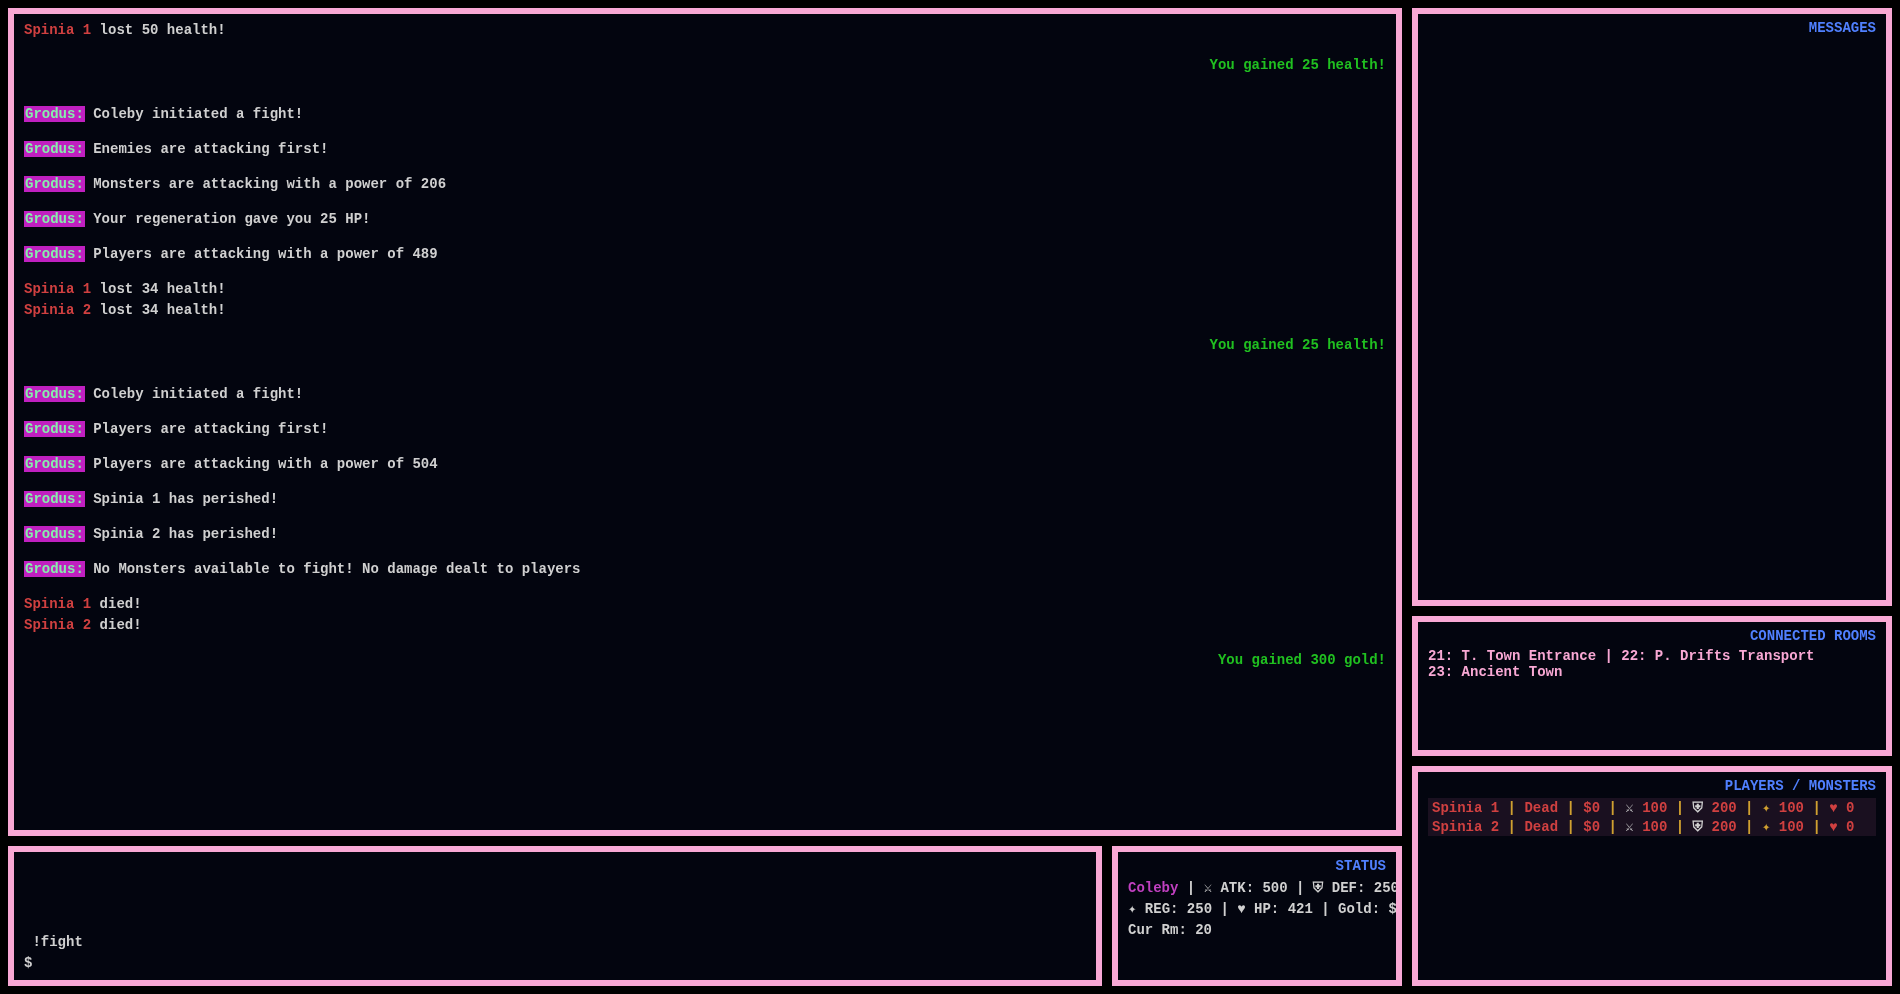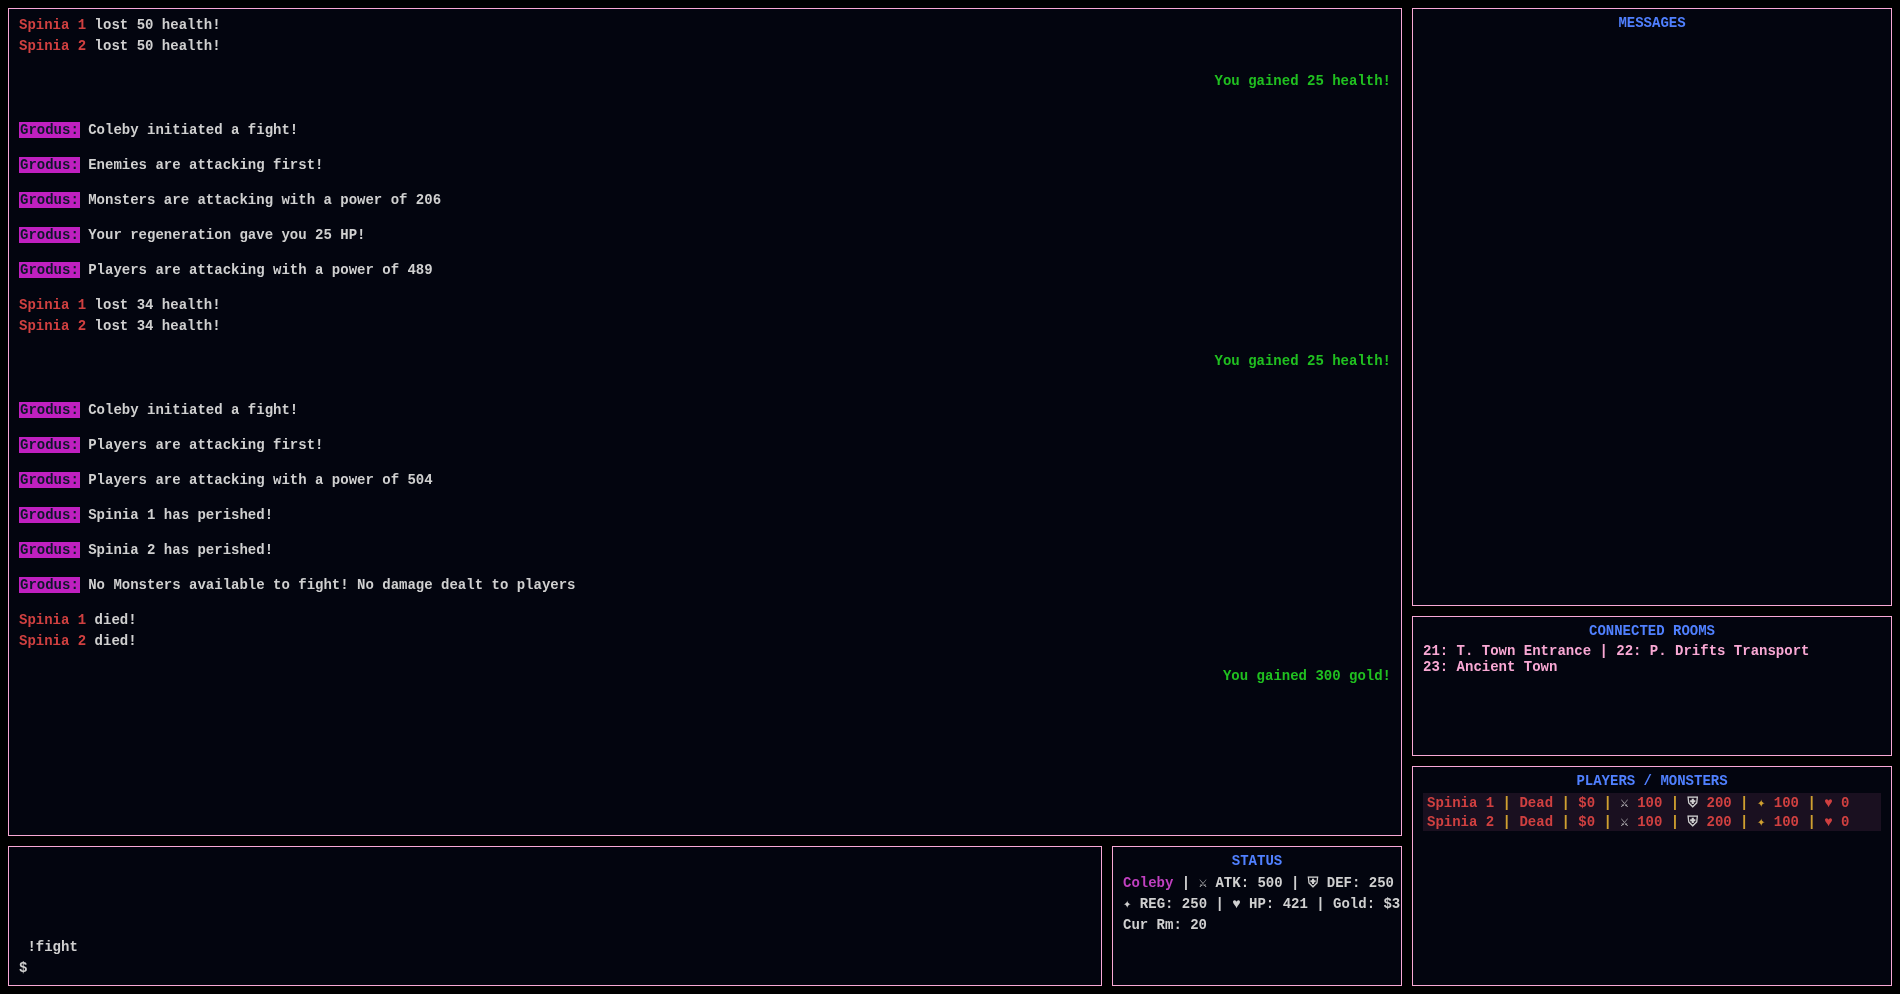--- a/index.html
+++ b/index.html
@@ -34,44 +34,44 @@
   display: grid;
   grid-template-rows: 1fr 140px 220px;
   gap: 10px;
 }
 .bottom-row {
   display: grid;
   grid-template-columns: 1fr 290px;
   gap: 10px;
 }
 .panel {
-  border: 1px solid #f9a8d4;
+  border: 6px solid #f9a8d4;
   background: #03050f;
   padding: 6px 10px;
   overflow: hidden;
   position: relative;
 }
 .panel-title {
   color: #5080ff;
-  text-align: center;
+  text-align: right;
   font-weight: bold;
   margin-bottom: 4px;
 }
 .log-line {
   line-height: 1.5;
   white-space: pre;
 }
 .spacer { height: 14px; }
 .red { color: #d04040; }
 .green { color: #20c020; text-align: right; }
 .white { color: #d0d0d0; }
 .magenta { color: #c040c0; }
 .grodus {
   background: #c020c0;
-  color: #0f172a;
+  color: #86efac;
   padding: 0 1px;
 }
 .orange { color: #d0a030; }
 .input-panel {
   display: flex;
   flex-direction: column;
   justify-content: flex-end;
 }
 .rooms-line { white-space: pre-wrap; color: #f9a8d4; }
 .monster-row {
@@ -80,21 +80,20 @@
   white-space: pre;
 }
 </style>
 </head>
 <body>
 
 <div class="container">
   <div class="left-col">
     <div class="panel" id="logpanel">
         <div class="log-line"><span class="red">Spinia 1</span><span class="white"> lost 50 health!</span></div>
-        <div class="log-line"><span class="red">Spinia 2</span><span class="white"> lost 50 health!</span></div>
         <div class="spacer"></div>
         <div class="log-line green">You gained 25 health!</div>
         <div class="spacer"></div>
         <div class="spacer"></div>
         <div class="log-line"><span class="grodus">Grodus:</span><span class="white"> Coleby initiated a fight!</span></div>
         <div class="spacer"></div>
         <div class="log-line"><span class="grodus">Grodus:</span><span class="white"> Enemies are attacking first!</span></div>
         <div class="spacer"></div>
         <div class="log-line"><span class="grodus">Grodus:</span><span class="white"> Monsters are attacking with a power of 206</span></div>
         <div class="spacer"></div>

